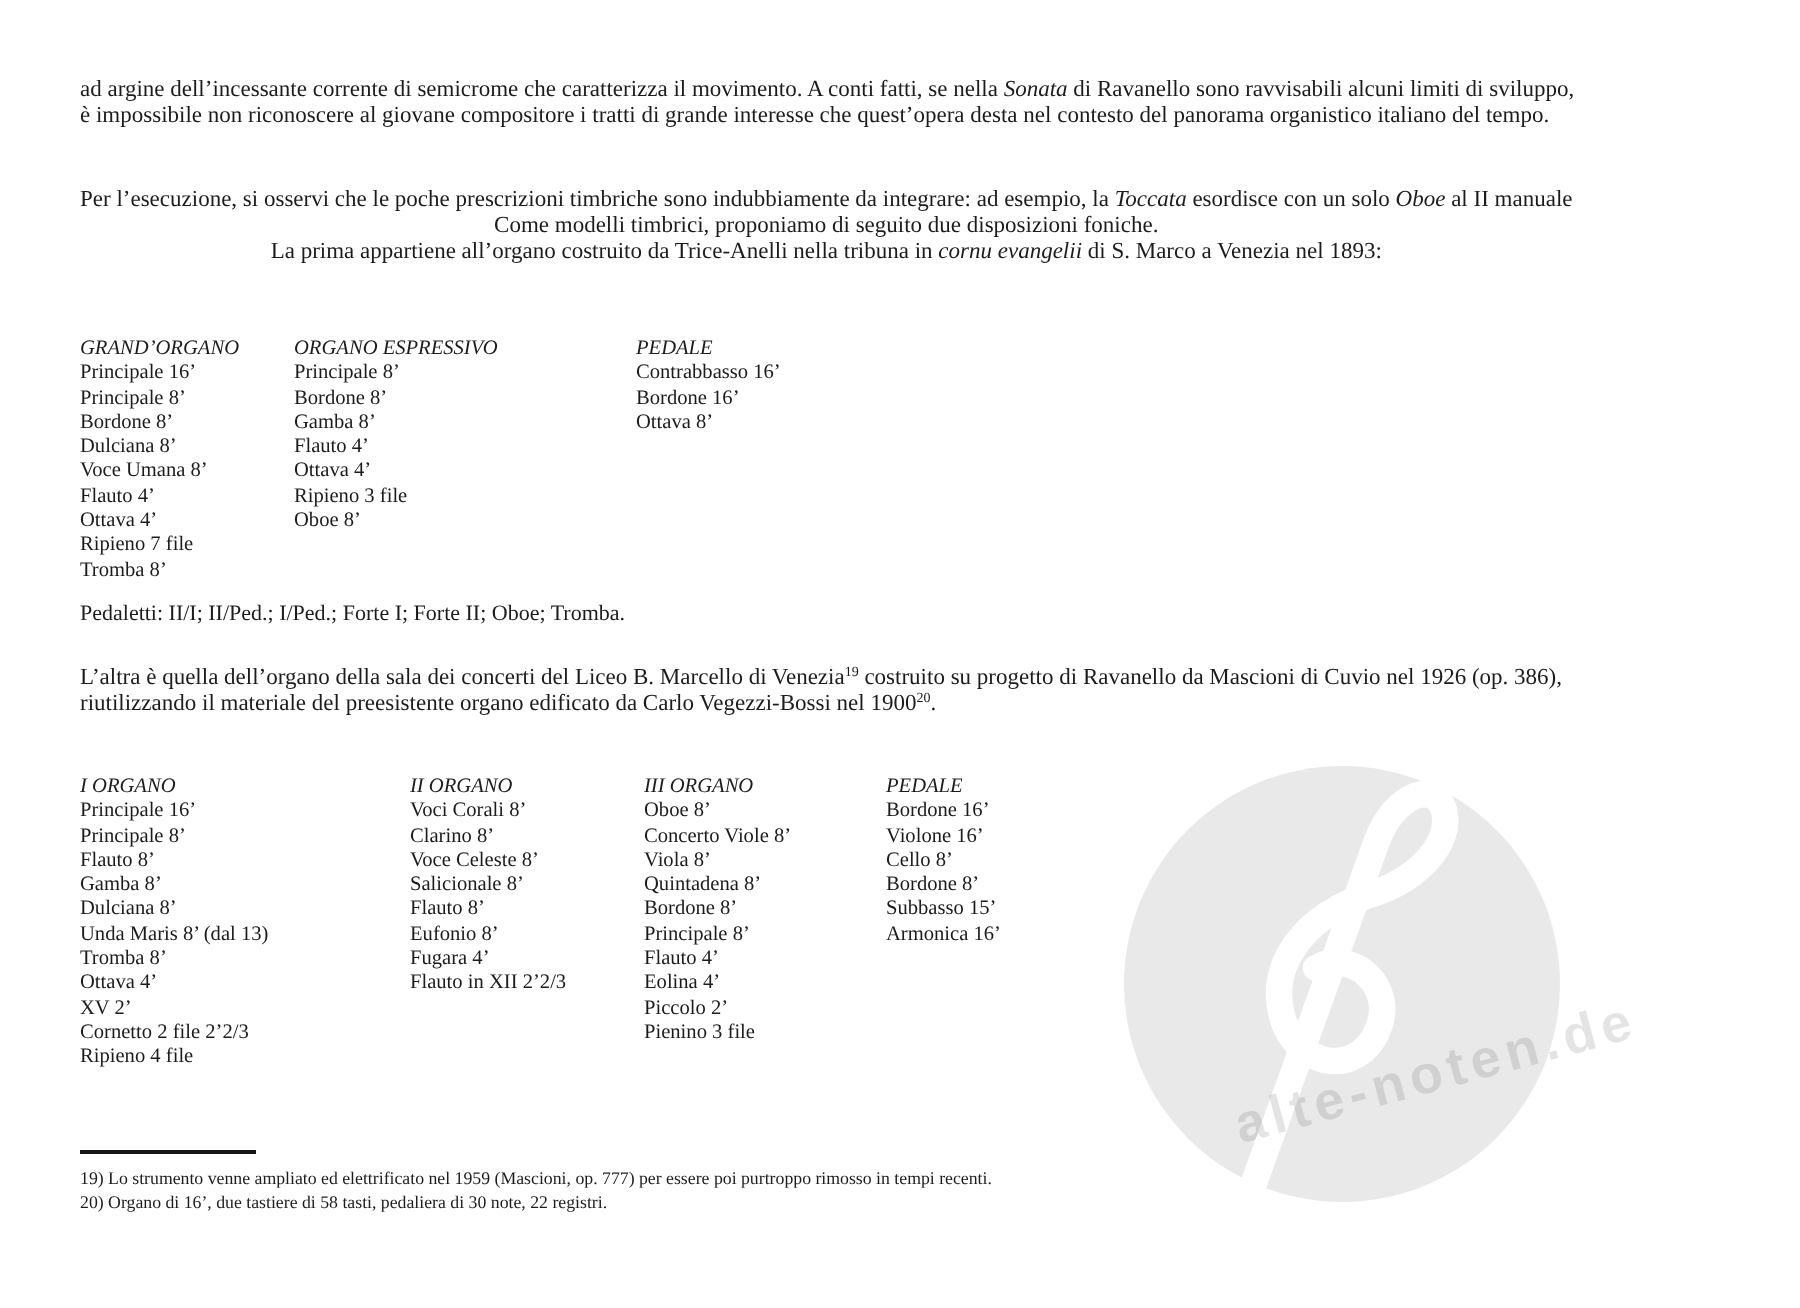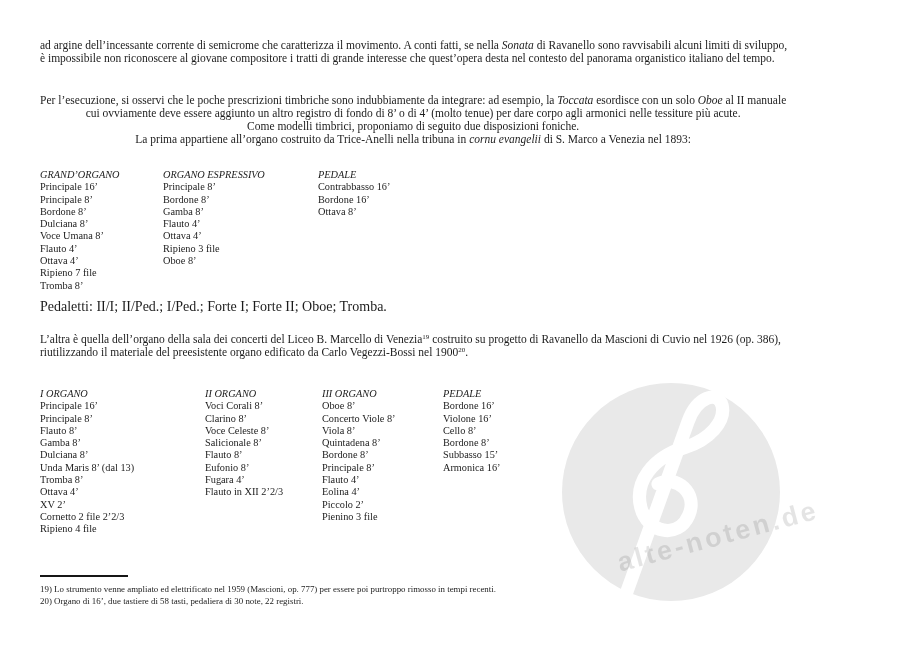--- a/index.html
+++ b/index.html
@@ -28,31 +28,31 @@
   }
   
   .block{position:absolute;left:40px;z-index:1;white-space:nowrap;}
   .para{font-size:11.5px;line-height:13.1px;}
   .tline{white-space:nowrap;}
   .it{font-style:italic;}
   sup{font-size:7px;line-height:0;vertical-align:baseline;position:relative;top:-4px;}
   .p1{top:39px;}
   .p2{top:94px;text-align:center;}
   .p3{top:333px;}
-  .smallline{font-size:14px;line-height:12px;}
+  .smallline{font-size:11px;line-height:12px;}
   .pedaletti{top:301px;}
   .tastiere{top:375px;}
   
   .stoptable{position:absolute;z-index:1;height:160px;width:820px;}
   .t1{top:169px;left:40px;}
   .t2{top:388px;left:40px;height:160px;}
   .col{position:absolute;top:0;white-space:nowrap;font-size:10.3px;line-height:12.3px;}
   .colhead{font-style:italic;}
   .t1 .col:nth-child(1){left:0;}
-  .t1 .col:nth-child(2){left:123px;}
+  .t1 .col:nth-child(2){left:107px;}
   .t1 .col:nth-child(3){left:278px;}
   .t2 .col:nth-child(1){left:0;}
   .t2 .col:nth-child(2){left:165px;}
   .t2 .col:nth-child(3){left:282px;}
   .t2 .col:nth-child(4){left:403px;}
   
   .footrule{position:absolute;left:40px;top:575px;width:88px;height:2px;background:#161616;z-index:1;}
   .footnotes{top:584px;font-size:8.9px;line-height:11.8px;}
 </style>
 </head>
@@ -71,21 +71,20 @@
     <div class="wm-text">alte-noten.de</div>
   </div>
 
   <div class="block para p1">
       <div class="tline"><span>ad argine dell’incessante corrente di semicrome che caratterizza il movimento. A conti fatti, se nella </span><span class="it">Sonata</span><span> di Ravanello sono ravvisabili alcuni limiti di sviluppo,</span></div>
       <div class="tline"><span>è impossibile non riconoscere al giovane compositore i tratti di grande interesse che quest’opera desta nel contesto del panorama organistico italiano del tempo.</span></div>
     </div>
 
   <div class="block para p2">
       <div class="tline"><span>Per l’esecuzione, si osservi che le poche prescrizioni timbriche sono indubbiamente da integrare: ad esempio, la </span><span class="it">Toccata</span><span> esordisce con un solo </span><span class="it">Oboe</span><span> al II manuale</span></div>
-      <div class="tline"><span>cui ovviamente deve essere aggiunto un altro registro di fondo di 8’ o di 4’ (molto tenue) per dare corpo agli armonici nelle tessiture più acute.</span></div>
       <div class="tline"><span>Come modelli timbrici, proponiamo di seguito due disposizioni foniche.</span></div>
       <div class="tline"><span>La prima appartiene all’organo costruito da Trice-Anelli nella tribuna in </span><span class="it">cornu evangelii</span><span> di S. Marco a Venezia nel 1893:</span></div>
     </div>
 
   <div class="stoptable t1">
       <div class="col">
         <div class="colhead">GRAND’ORGANO</div>
         <div class="colrow">Principale 16’</div>
         <div class="colrow">Principale 8’</div>
         <div class="colrow">Bordone 8’</div>

